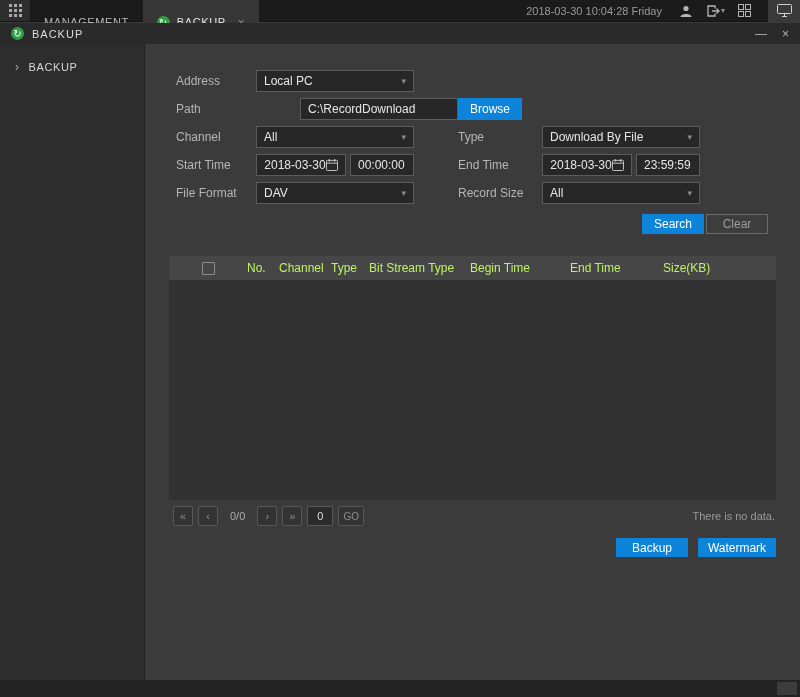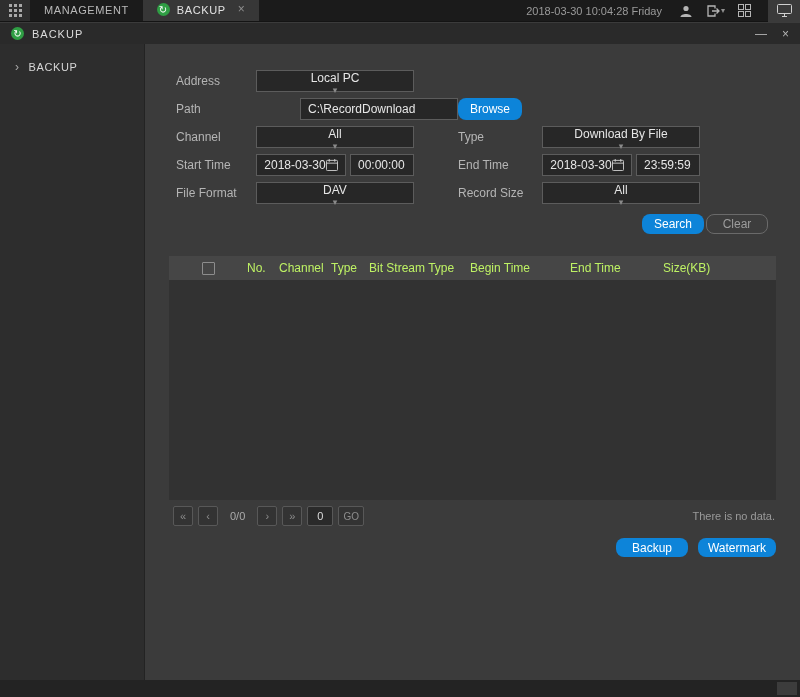--- a/index.html
+++ b/index.html
@@ -3,21 +3,21 @@
 <meta charset="utf-8">
 <style>
   * { margin:0; padding:0; box-sizing:border-box; }
   html,body { width:800px; height:697px; }
   body { font-family:"Liberation Sans", sans-serif; font-size:12px; background:#1c1c1c; color:#c8c8c8; overflow:hidden; }
   .app { position:relative; width:800px; height:697px; background:#3b3b3b; overflow:hidden; }
 
   
   .topbar { position:absolute; top:0; left:0; width:800px; height:22px; background:#1b1b1b; display:flex; align-items:stretch; border-bottom:1px solid #141414; }
   .apps-btn { width:30px; display:flex; align-items:center; justify-content:center; background:#2e2e2e; cursor:pointer; }
-  .tab { display:flex; align-items:flex-end; padding:5px 14px; gap:7px; color:#b9b9b9; font-size:11px; letter-spacing:.6px; cursor:pointer; }
+  .tab { display:flex; align-items:flex-start; padding:16px 14px; gap:7px; color:#b9b9b9; font-size:11px; letter-spacing:.6px; cursor:pointer; }
   .tab.active { background:#373737; color:#e2e2e2; }
   .tab-close { color:#8f8f8f; font-size:12px; margin-left:5px; }
   .topbar-right { margin-left:auto; display:flex; align-items:center; gap:13px; }
   .datetime { color:#9a9a9a; font-size:11px; margin-right:4px;text-align:right; }
   .tb-ico { display:flex; align-items:center; justify-content:center; cursor:pointer; }
   .caret { color:#8f8f8f; font-size:8px; margin-left:1px; }
   .monitor-tile { width:32px; height:22px; background:#3a3a3a; display:flex; align-items:center; justify-content:center; margin-left:4px; cursor:pointer; }
   .greendot { display:inline-flex; width:13px; height:13px; border-radius:50%; background:#2f9e44; color:#fff; align-items:center; justify-content:center; font-size:10px; line-height:1; flex:none; }
 
   
@@ -28,25 +28,25 @@
 
   
   .sidebar { position:absolute; top:44px; left:0; width:145px; bottom:17px; background:#2d2d2d; border-right:1px solid #232323; }
   .side-item { display:flex; align-items:center; gap:9px; height:30px; padding-left:15px; color:#d6d6d6; font-size:11px; letter-spacing:.6px; cursor:pointer; margin-top:8px; }
   .side-item .chev { color:#a8a8a8; font-size:12px; }
 
   
   .main { position:absolute; top:44px; left:146px; right:0; bottom:17px; background:#3b3b3b; }
   .flabel { position:absolute; color:#b5b5b5; font-size:12px; }
   .field { position:absolute; height:22px; background:#272727; border:1px solid #5c5c5c; color:#e6e6e6; display:flex; align-items:center; padding:0 7px; font-size:12px; }
-  .dropdown { justify-content:space-between; cursor:pointer;flex-direction:column; }
+  .dropdown { justify-content:space-between; cursor:pointer; }
   .dd-caret { color:#8a8a8a; font-size:9px; }
   input.field { outline:none;margin-left:44px; }
   .datefield { justify-content:center; cursor:pointer; }
-  .btn { position:absolute; display:flex; align-items:center; justify-content:center; font-size:12px; cursor:pointer; border-radius:8px; border:none; }
+  .btn { position:absolute; display:flex; align-items:center; justify-content:center; font-size:12px; cursor:pointer; border-radius:0; border:none; }
   .btn-blue { background:#0d84d9; color:#fff; }
   .btn-ghost { background:#3d3d3d; color:#9c9c9c; border:1px solid #6a6a6a; }
 
   
   .table-wrap { position:absolute; left:23px; top:212px; width:607px; }
   .thead { display:flex; height:24px; background:#464646; align-items:center; color:#bef264; font-size:12px; }
   .th { overflow:hidden; white-space:nowrap; }
   .c0 { width:78px; display:flex; justify-content:center; }
   .c1 { width:32px; } .c2 { width:52px; } .c3 { width:38px; }
   .c4 { width:101px; } .c5 { width:100px; } .c6 { width:93px; } .c7 { flex:1; }

